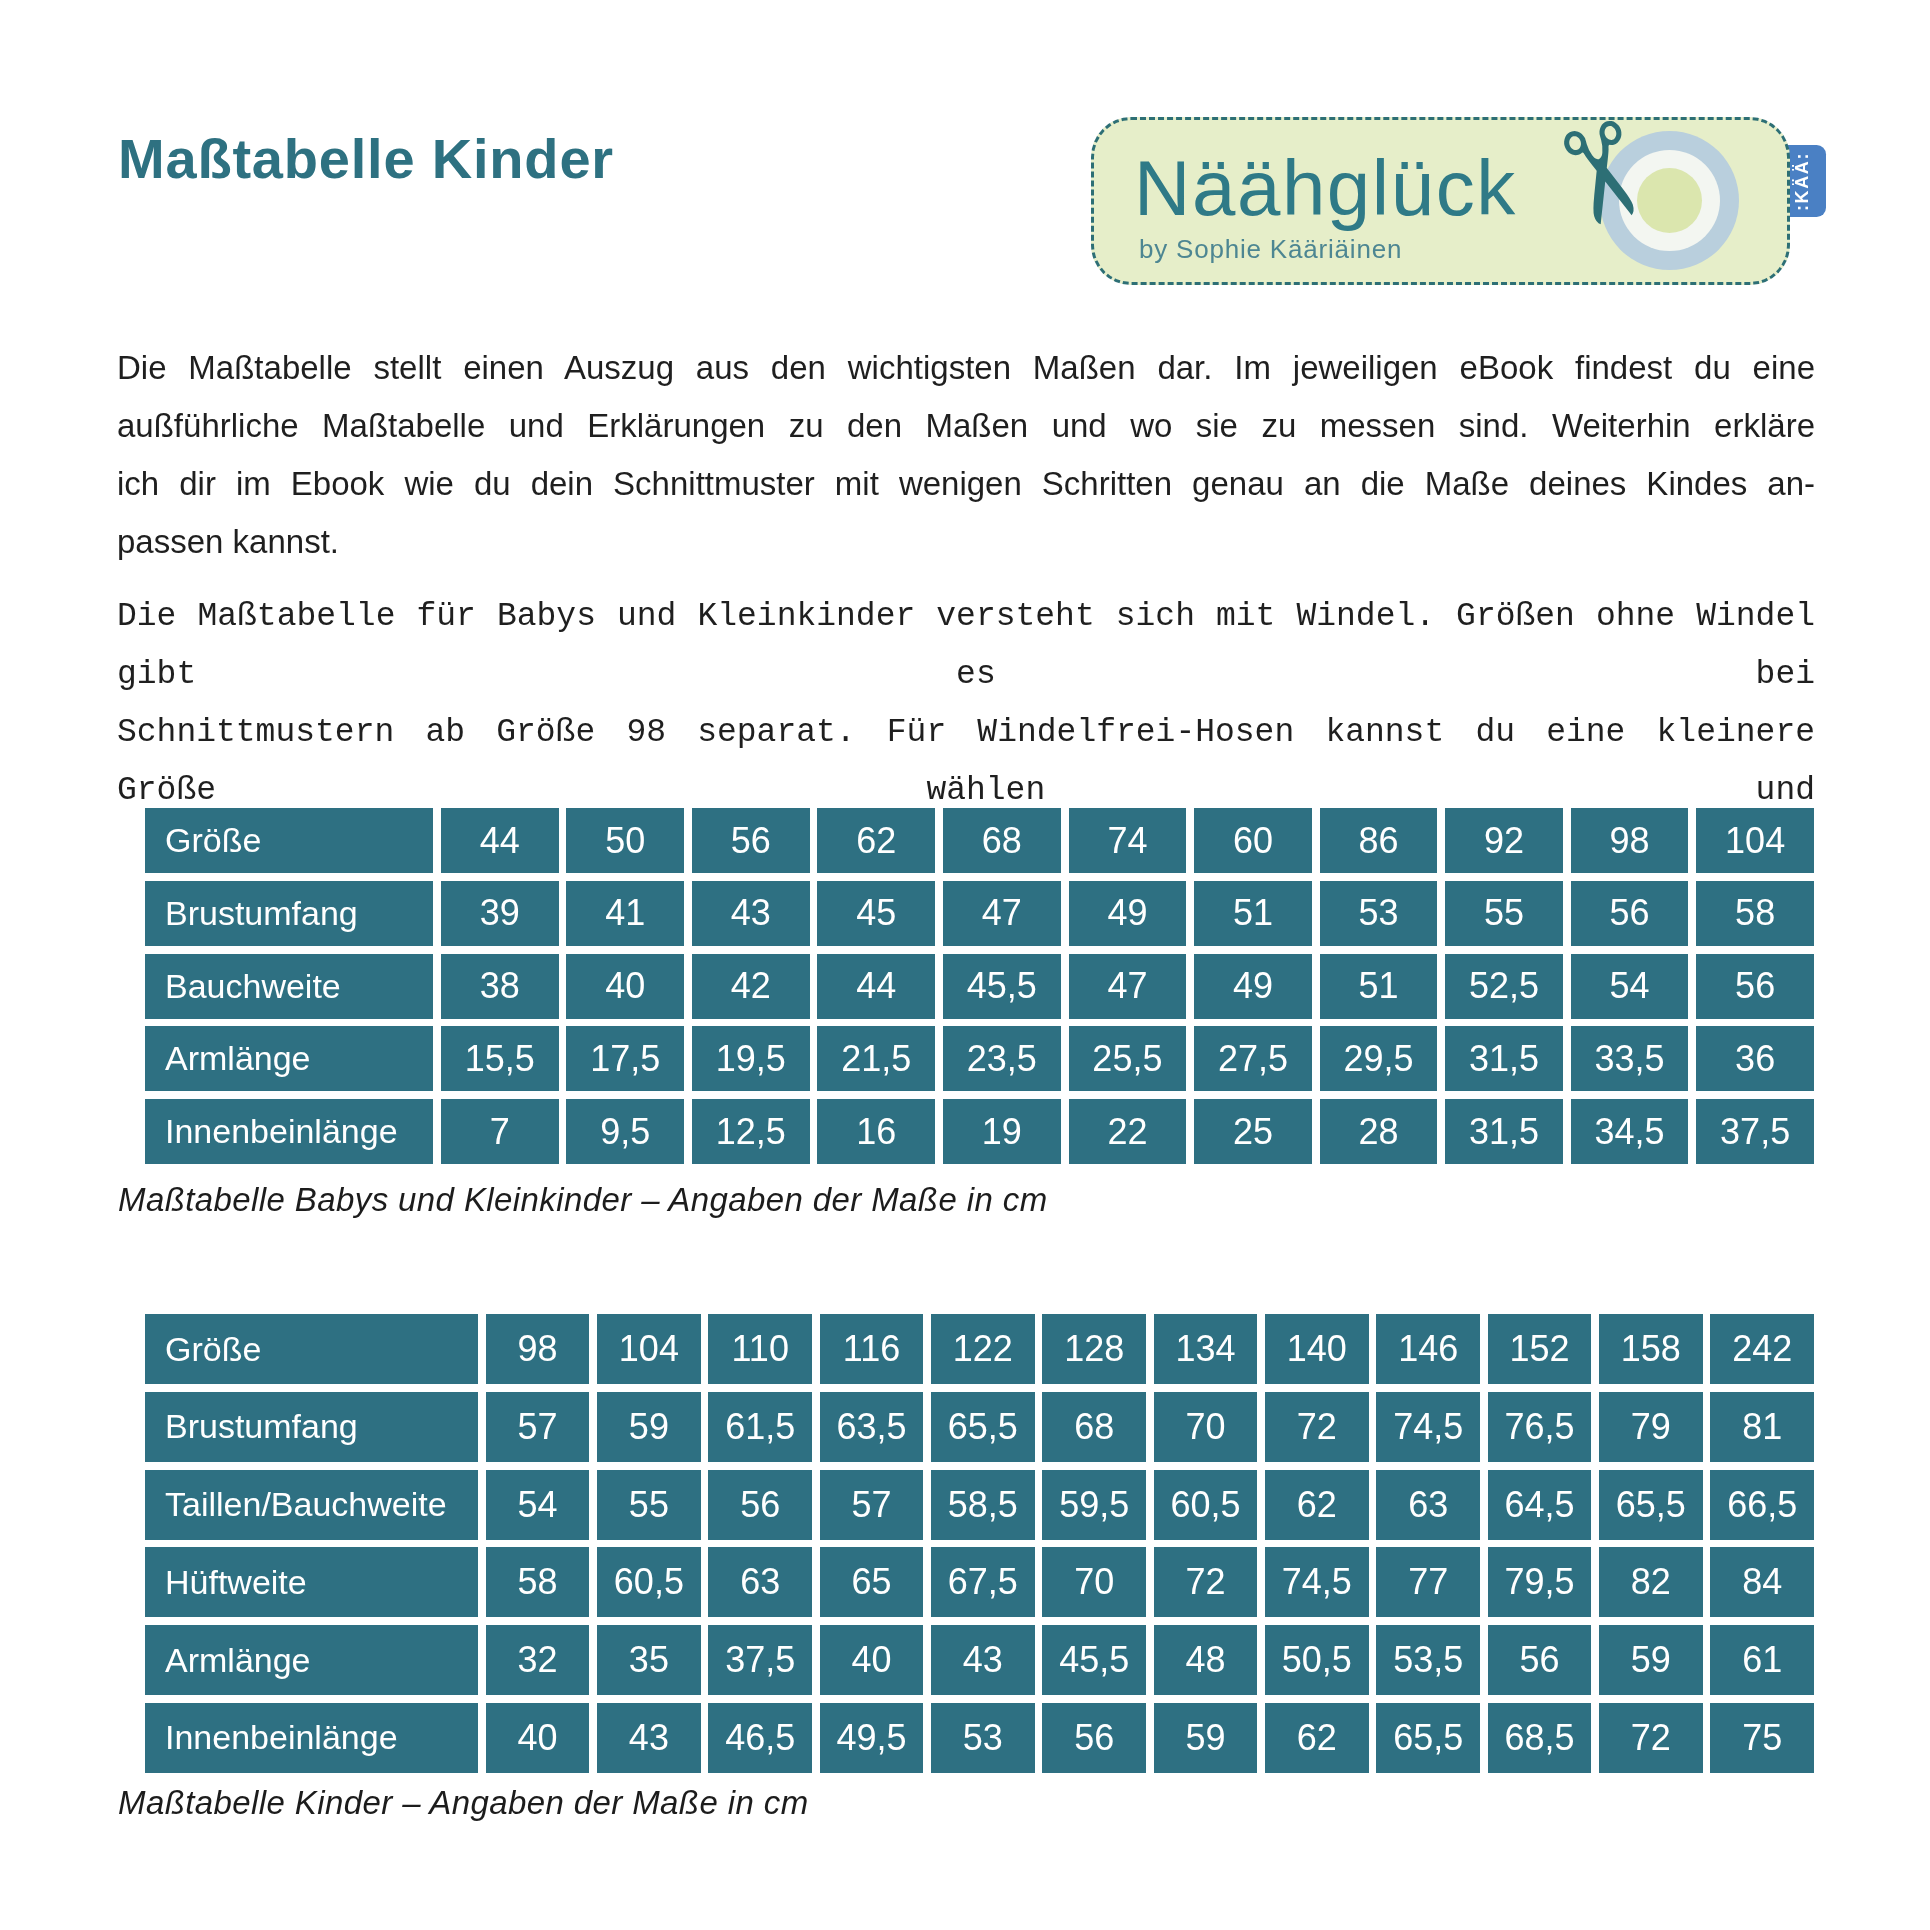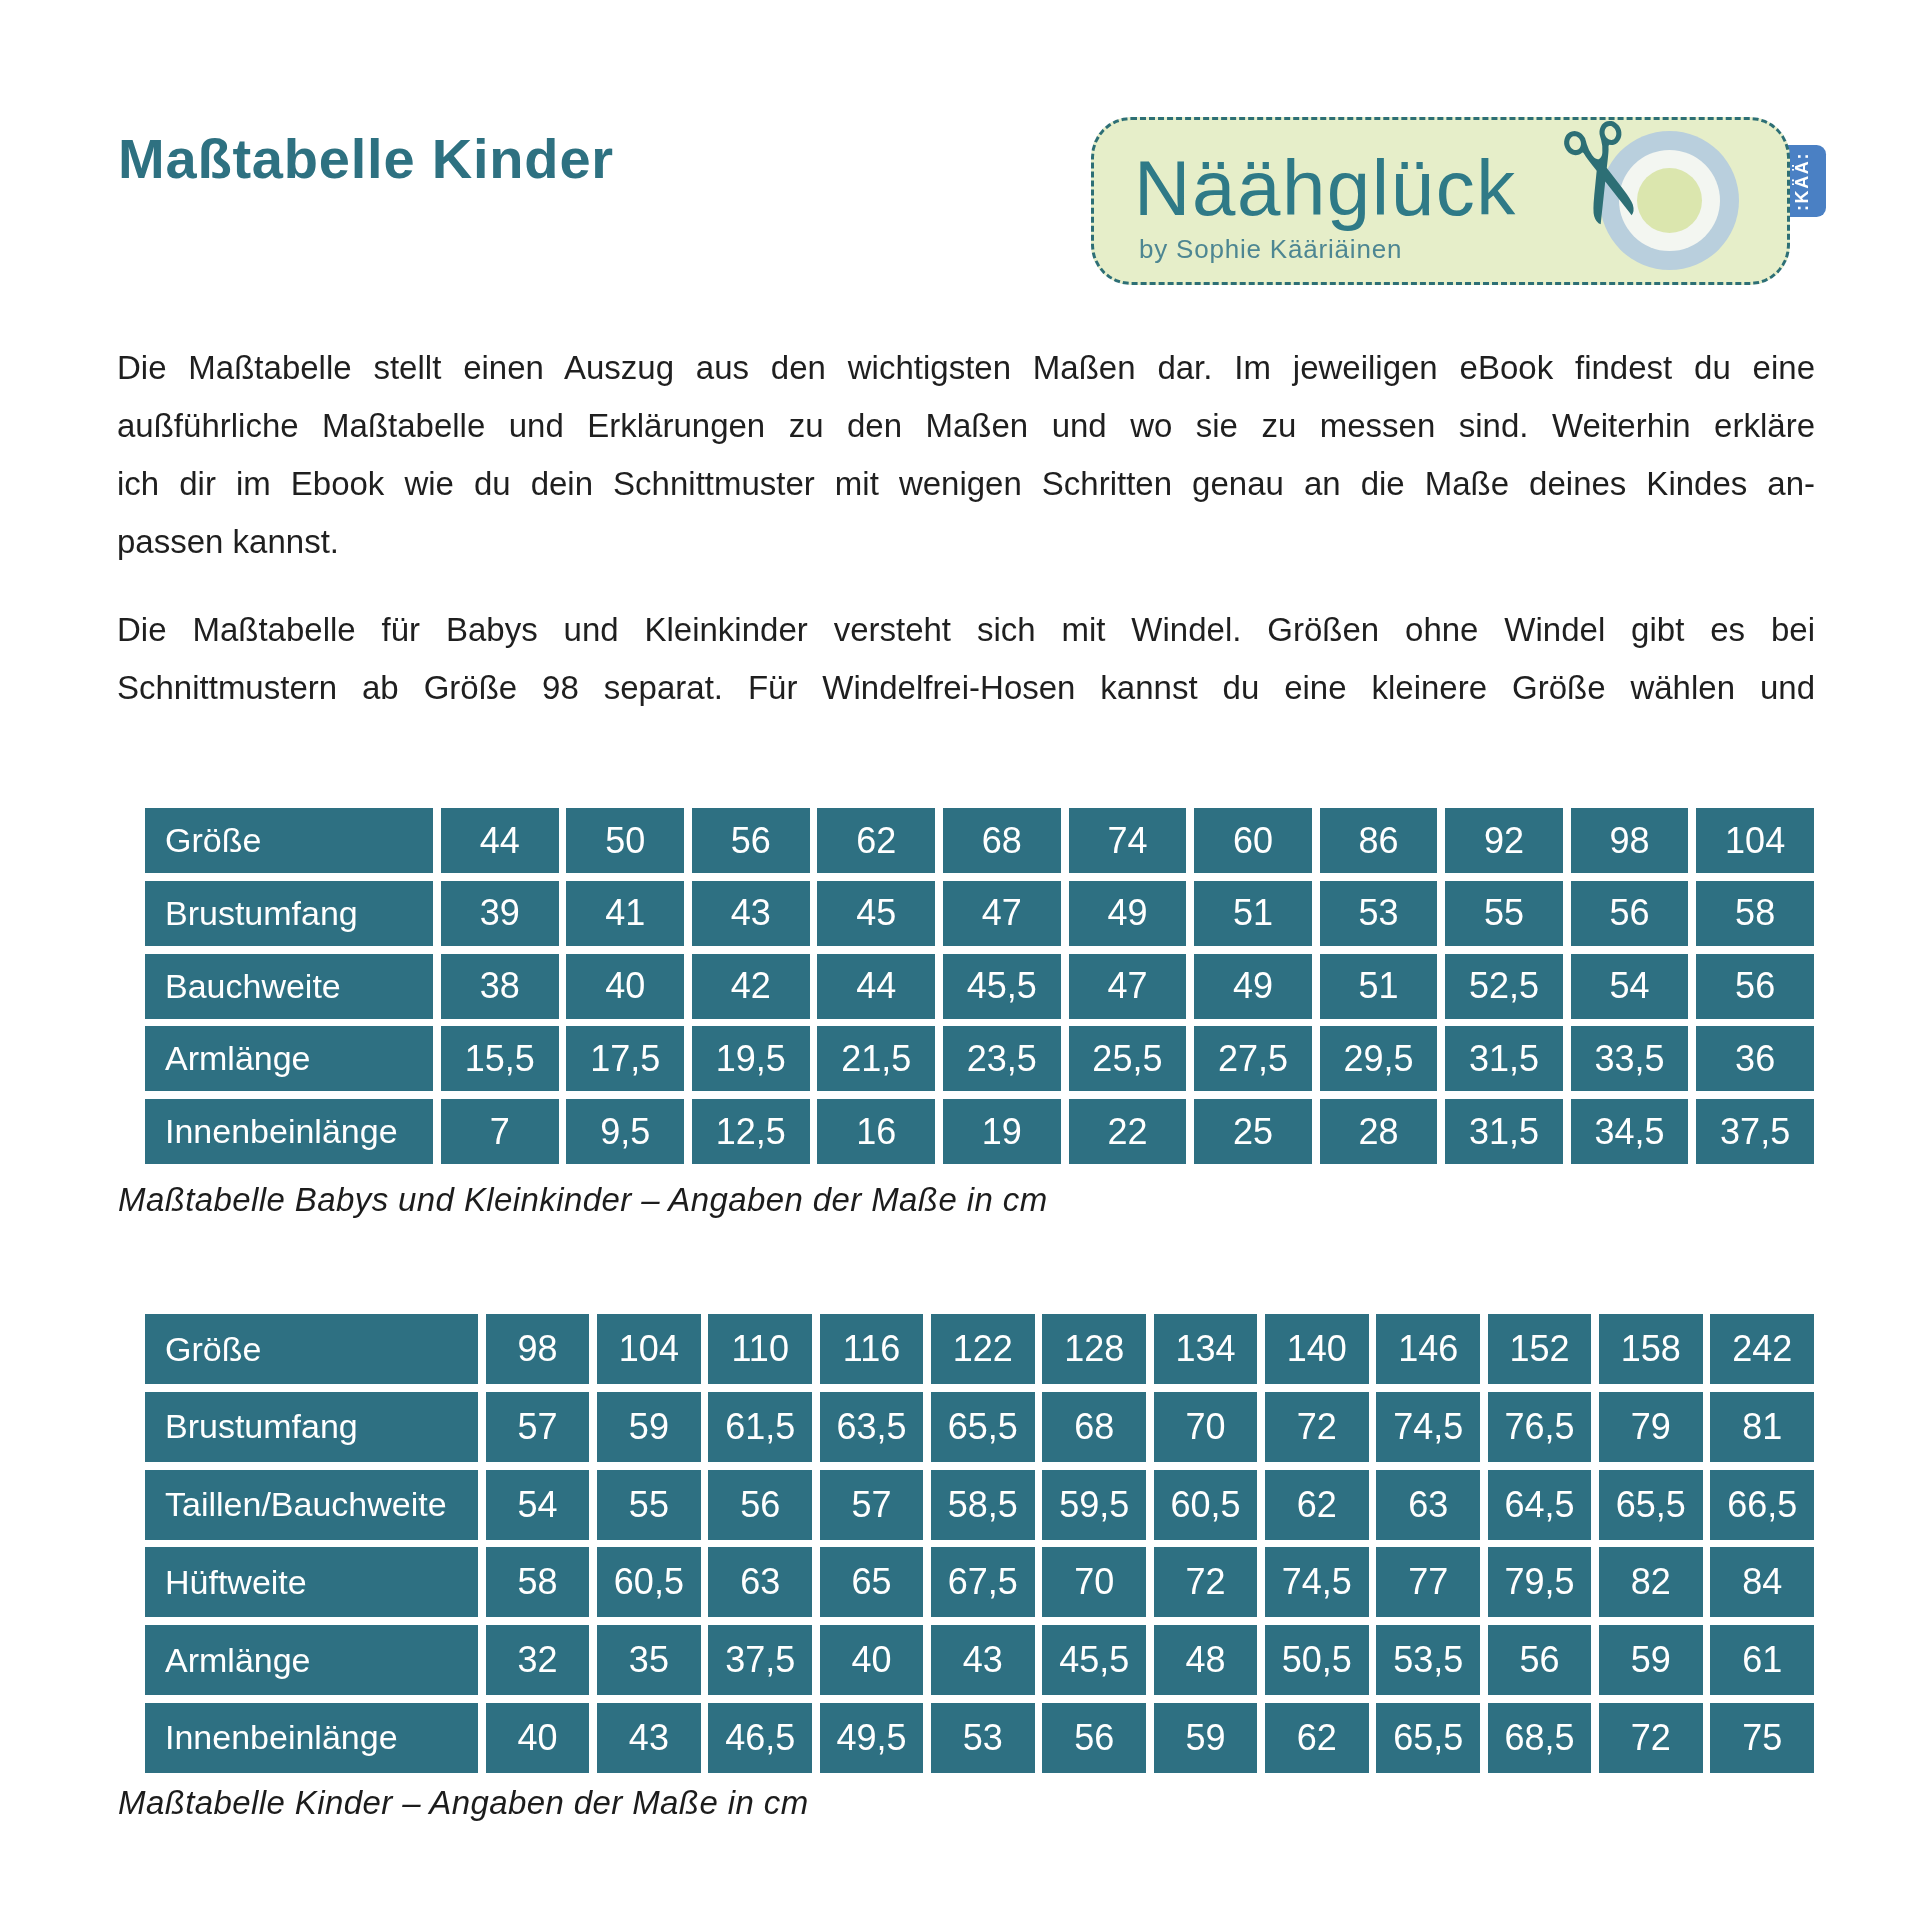--- a/index.html
+++ b/index.html
@@ -48,21 +48,21 @@
     background:var(--tab_blue);border-radius:9.3px;z-index:1;
     display:flex;align-items:center;justify-content:center;
   }
   .tab-text{
     writing-mode:vertical-rl;transform:rotate(180deg);
     color:#ffffff;font-size:18px;font-weight:bold;letter-spacing:1.6px;
   }
   
   .para{position:absolute;left:117px;width:1698px;font-size:33px;color:var(--ink);}
   .para-1{top:339px;}
-  .para-2{top:601px;}
+  .para-2{top:588px;font-family:Liberation Mono, monospace;}
   .jline{line-height:58px;text-align:justify;text-align-last:justify;}
   .jline.last{text-align:justify;text-align-last:left;}
   
   .size-table{position:absolute;left:117px;width:1697px;}
   .table-0{top:808px;}
   .table-1{top:1314px;}
   .trow{display:flex;gap:7.8px;margin-bottom:7.8px;padding-left:28px;}
   .tcell{
     background:var(--teal);color:#ffffff;
     display:flex;align-items:center;justify-content:center;

